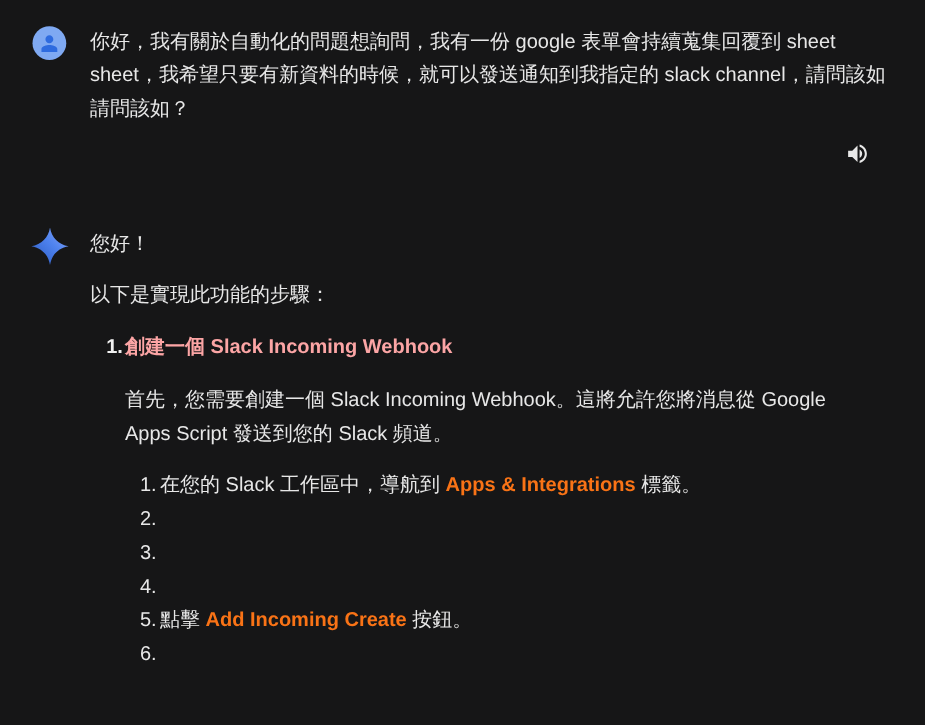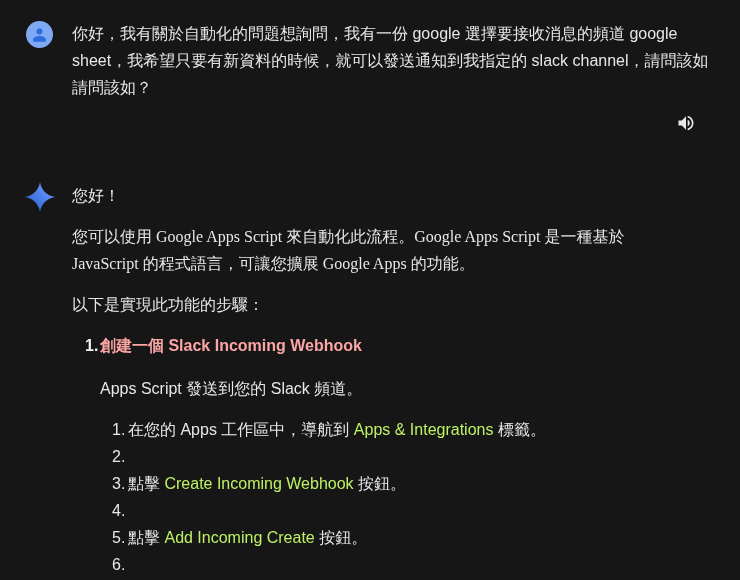--- a/index.html
+++ b/index.html
@@ -48,33 +48,33 @@
   .para { margin-bottom: 14px; font-family: Liberation Serif, serif; }
   .step-item { display: flex; font-weight: 700; color: #f0f0f0; }
   .step-marker { margin-left: 13px; min-width: 15px; flex: none; }
   .step-body { font-weight: 400; color: #e7e7e7; }
   .step-title { font-weight: 700; color: #fca5a5; }
   .step-desc { margin-top: 16px; margin-bottom: 14px; }
   .substeps { }
   .substep { display: flex; }
   .sub-marker { margin-left: 12px; min-width: 16px; flex: none; }
   .sub-text { white-space: nowrap; }
-  .sub-text b { font-weight: 400; color: #bef264; }
+  .sub-text b { font-weight: 700; color: #f97316; }
 </style>
 </head>
 <body>
 
 <div class="user-row">
   <div class="avatar">
     <svg width="19" height="19" viewBox="0 0 24 24">
       <path fill="#2e6bdf" d="M12 12c2.21 0 4-1.79 4-4s-1.79-4-4-4-4 1.79-4 4 1.79 4 4 4zm0 2c-2.67 0-8 1.34-8 4v3h16v-3c0-2.66-5.33-4-8-4z"></path>
     </svg>
   </div>
   <div class="msg-text">
-    <div class="line">你好，我有關於自動化的問題想詢問，我有一份 google 選擇要接收消息的頻道 google</div>
+    <div class="line">你好，我有關於自動化的問題想詢問，我有一份 google 表單會持續蒐集回覆到 sheet</div>
     <div class="line">sheet，我希望只要有新資料的時候，就可以發送通知到我指定的 slack channel，請問該如</div>
     <div class="line">請問該如？</div>
   </div>
 </div>
 
 <div class="tts-row">
   <button class="tts-btn">
     <svg width="20" height="20" viewBox="0 0 24 24">
       <path fill="#e8e8e8" d="M3 9v6h4l5 5V4L7 9H3zm13.5 3c0-1.77-1.02-3.29-2.5-4.03v8.05c1.48-.73 2.5-2.25 2.5-4.02zM14 3.23v2.06c2.89.86 5 3.54 5 6.71s-2.11 5.85-5 6.71v2.06c4.01-.91 7-4.49 7-8.77s-2.99-7.86-7-8.77z"></path>
     </svg>
@@ -91,47 +91,43 @@
           <stop offset="1" stop-color="#8aa7f8"></stop>
         </linearGradient>
       </defs>
       <path fill="url(#sparkGrad)" d="M20 0C21.7 10.9 29.1 18.3 40 20C29.1 21.7 21.7 29.1 20 40C18.3 29.1 10.9 21.7 0 20C10.9 18.3 18.3 10.9 20 0Z"></path>
     </svg>
   </div>
 
   <div class="ai-content">
     <div class="para">您好！</div>
 
-    <div class="para">
-      <div class="line">您可以使用 Google Apps Script 來自動化此流程。Google Apps Script 是一種基於</div>
-      <div class="line">JavaScript 的程式語言，可讓您擴展 Google Apps 的功能。</div>
-    </div>
 
     <div class="para">以下是實現此功能的步驟：</div>
 
     <div class="step-item">
       <span class="step-marker">1.</span>
       <div class="step-body">
         <div class="step-title">創建一個 Slack Incoming Webhook</div>
 
         <div class="step-desc">
+          <div class="line">首先，您需要創建一個 Slack Incoming Webhook。這將允許您將消息從 Google</div>
           <div class="line">Apps Script 發送到您的 Slack 頻道。</div>
         </div>
 
         <div class="substeps">
           <div class="substep">
             <span class="sub-marker">1.</span>
-            <span class="sub-text"><span>在您的 Apps 工作區中，導航到 </span><b>Apps &amp; Integrations</b><span> 標籤。</span></span>
+            <span class="sub-text"><span>在您的 Slack 工作區中，導航到 </span><b>Apps &amp; Integrations</b><span> 標籤。</span></span>
           </div>
           <div class="substep">
             <span class="sub-marker">2.</span>
           </div>
           <div class="substep">
             <span class="sub-marker">3.</span>
-            <span class="sub-text"><span>點擊 </span><b>Create Incoming Webhook</b><span> 按鈕。</span></span>
           </div>
           <div class="substep">
             <span class="sub-marker">4.</span>
           </div>
           <div class="substep">
             <span class="sub-marker">5.</span>
             <span class="sub-text"><span>點擊 </span><b>Add Incoming Create</b><span> 按鈕。</span></span>
           </div>
           <div class="substep">
             <span class="sub-marker">6.</span>

